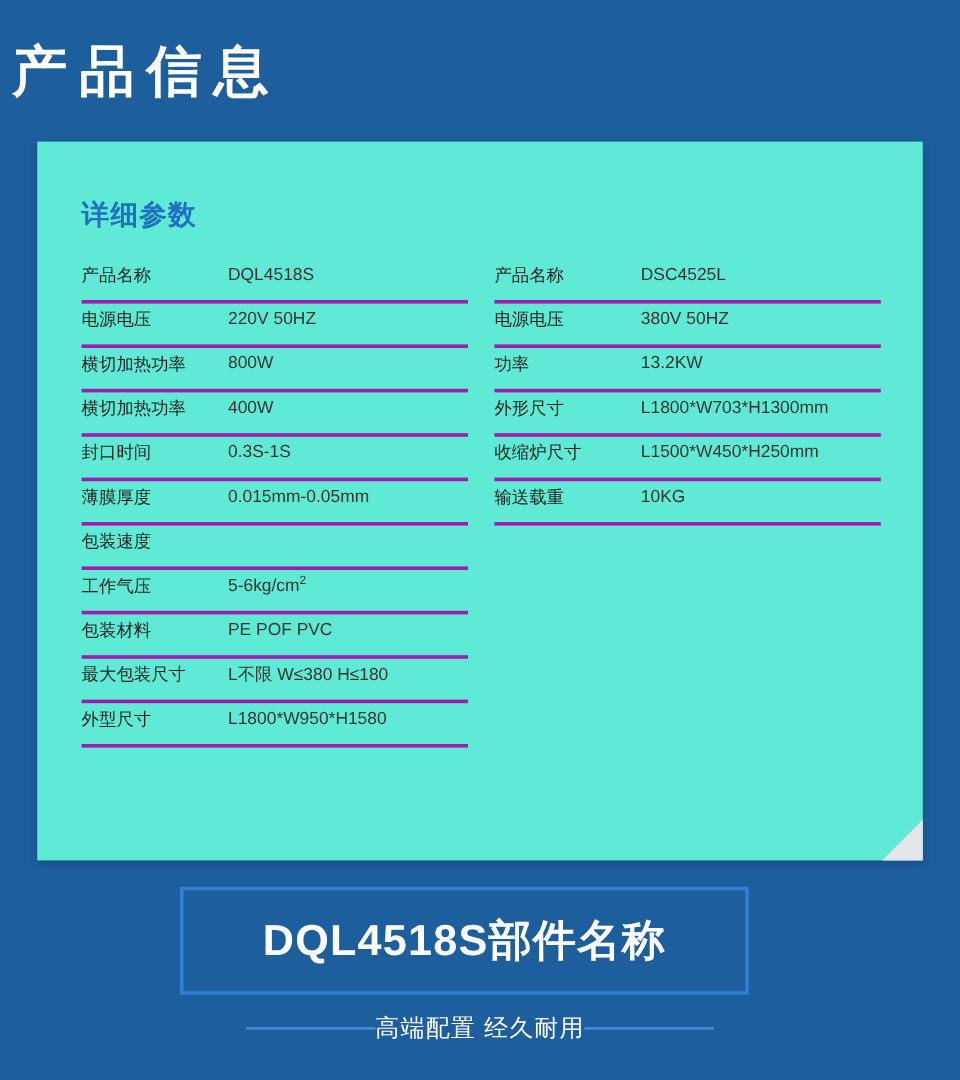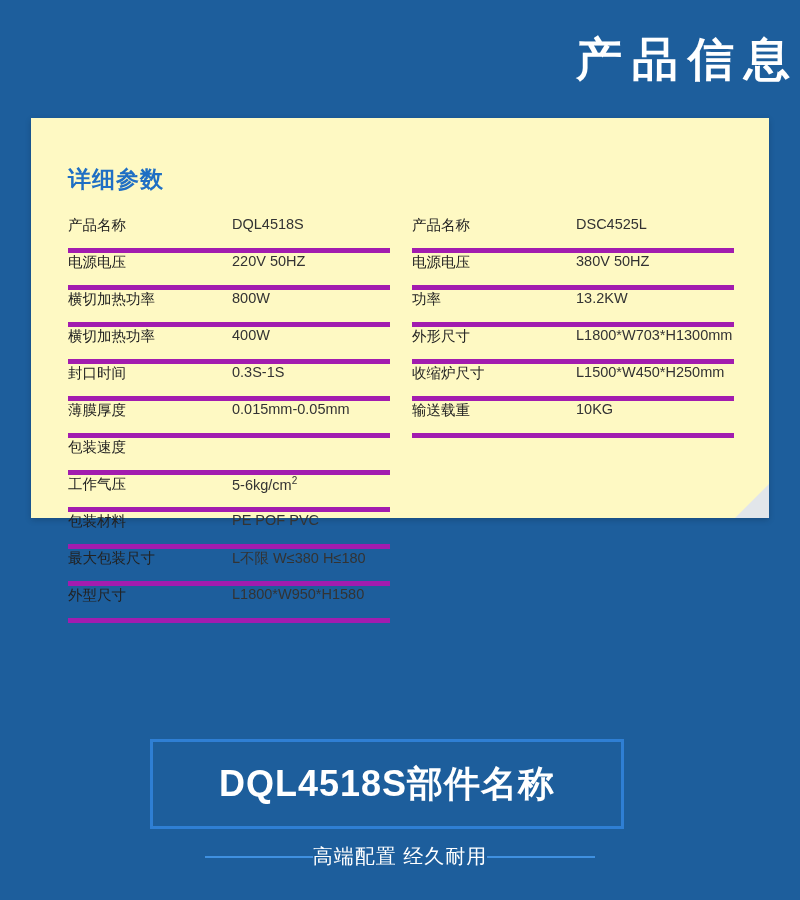--- a/index.html
+++ b/index.html
@@ -18,39 +18,39 @@
     position: relative;
     width: 800px;
     height: 900px;
   }
 
   
   .header {
     height: 118px;
     display: flex;
     align-items: center;
-    justify-content: flex-end;
+    justify-content: flex-start;
   }
   .header-title {
     color: #ffffff;
     font-size: 46px;
     font-weight: bold;
     letter-spacing: 10px;
     line-height: 1;
     padding-left: 10px;
   }
 
   
   .card {
     position: absolute;
     left: 31px;
     top: 118px;
     width: 738px;
-    height: 400px;
-    background: #fef9c3;
+    height: 599px;
+    background: #5eead4;
     box-shadow: 0 2px 6px rgba(0,0,0,0.18);
   }
   .card-corner {
     position: absolute;
     right: 0;
     bottom: 0;
     width: 0;
     height: 0;
     border-left: 34px solid transparent;
     border-bottom: 34px solid #e2e6ea;
@@ -72,25 +72,24 @@
     top: 98px;
     width: 666px;
     display: flex;
     gap: 22px;
   }
   .spec-col {
     flex: 1 1 0;
   }
   .spec-row {
     display: flex;
-    align-items: flex-start;
+    align-items: center;
     height: 37px;
-    border-bottom: 5px solid #a21caf;
+    border-bottom: 3px solid #a21caf;
     box-sizing: border-box;
-    gap: 42px;
   }
   .spec-label {
     width: 122px;
     flex: 0 0 122px;
     font-size: 14.5px;
     color: #222222;
     padding-bottom: 8px;
     white-space: nowrap;
   }
   .spec-value {

